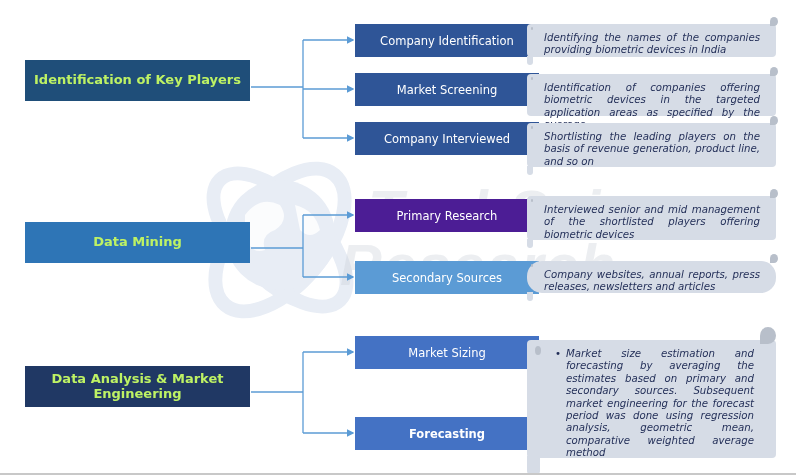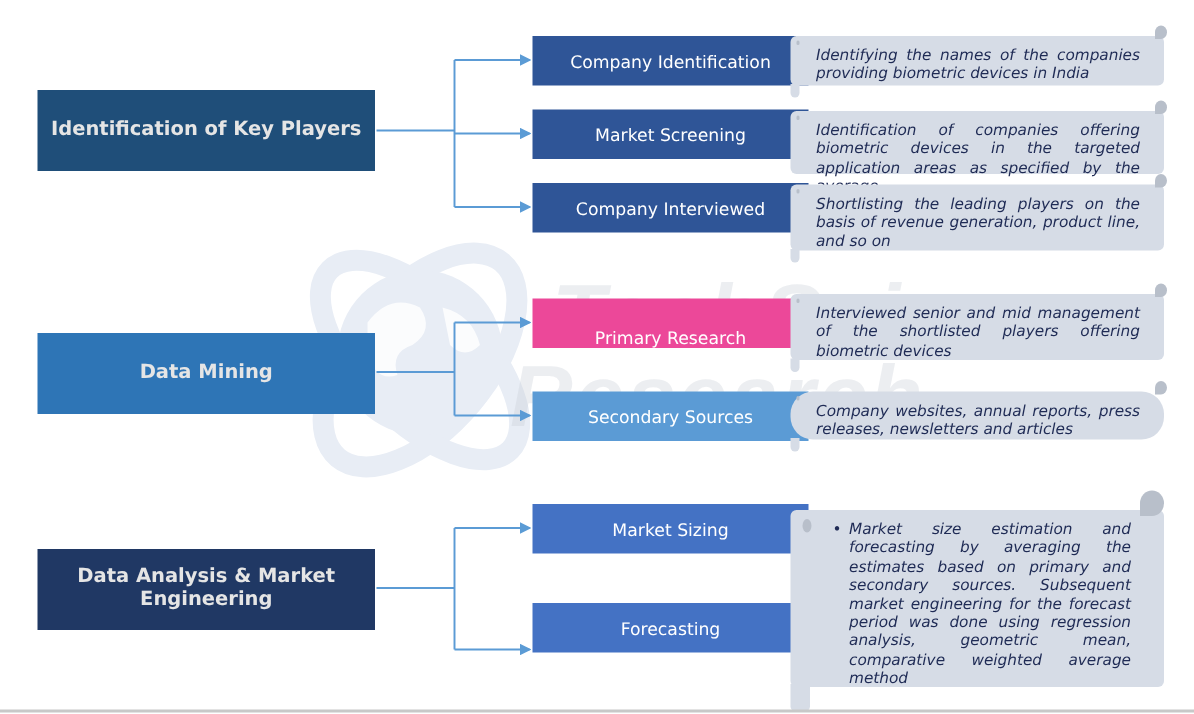--- a/index.html
+++ b/index.html
@@ -7,22 +7,22 @@
     width: 796px; height: 476px; position: relative; overflow: hidden;
     background: #ffffff;
     font-family: "DejaVu Sans", "Liberation Sans", sans-serif;
   }
   .watermark-globe { position: absolute; left: 185px; top: 135px; width: 190px; height: 210px; }
   .watermark-text {
     position: absolute; font-family: "Liberation Sans", sans-serif; font-weight: bold; font-style: italic;
     color: rgba(200,205,215,0.35); font-size: 58px; letter-spacing: 2px; line-height: 1;
   }
   .main-box {
-    position: absolute; left: 25px; width: 225px; height: 54px;
-    color: #e5e5e5; font-weight: bold; font-size: 13px;
+    position: absolute; left: 25px; width: 225px; height: 41px;
+    color: #bef264; font-weight: bold; font-size: 13px;
     display: flex; align-items: center; justify-content: center; text-align: center; line-height: 1.15;
   }
   .sub-box {
     position: absolute; left: 355px; width: 184px; height: 33px;
     color: #ffffff; font-size: 11.5px;
     display: flex; align-items: center; justify-content: center; text-align: center;
   }
   .note {
     position: absolute; left: 527px; width: 249px;
     background: #d6dce6; border-radius: 4px;
@@ -111,21 +111,21 @@
 <div class="note" style="top:123px; height:44px;">
   <span class="curl-top"></span>
   <span class="curl-dot"></span>
   <span class="curl-bottom"></span>
   <p>Shortlisting the leading players on the basis of revenue generation, product line, and so on</p>
 </div>
 
 <div class="main-box" style="top:222px; background:#2e75b6;">
   <span>Data Mining</span>
 </div>
-<div class="sub-box" style="top:199px; background:#ec4899;align-items:flex-end;">
+<div class="sub-box" style="top:199px; background:#4c1d95;">
   <span>Primary Research</span>
 </div>
 <div class="sub-box" style="top:261px; background:#5b9bd5;">
   <span>Secondary Sources</span>
 </div>
 
 <div class="note" style="top:196px; height:44px;">
   <span class="curl-top"></span>
   <span class="curl-dot"></span>
   <span class="curl-bottom"></span>
@@ -137,21 +137,21 @@
   <span class="curl-bottom"></span>
   <p>Company websites, annual reports, press releases, newsletters and articles</p>
 </div>
 
 <div class="main-box" style="top:366px; background:#203864;">
   <span>Data Analysis &amp; Market Engineering</span>
 </div>
 <div class="sub-box" style="top:336px; background:#4472c4;">
   <span>Market Sizing</span>
 </div>
-<div class="sub-box" style="top:402px; background:#4472c4;">
+<div class="sub-box" style="top:417px; background:#4472c4;font-weight:bold;">
   <span>Forecasting</span>
 </div>
 
 <div class="note" style="top:340px; height:118px; padding-left:24px; padding-right:18px;">
   <span class="curl-top" style="width:16px; height:17px; top:-13px; right:0;"></span>
   <span class="curl-dot" style="left:8px; top:6px; width:6px; height:9px; border-radius:50%;"></span>
   <span class="curl-bottom" style="width:13px; height:18px; bottom:-16px;"></span>
   <p style="display:flex;">
     <span style="font-style:normal; margin-right:5px;">•</span>
     <span style="text-align:justify;">Market size estimation and forecasting by averaging the estimates based on primary and secondary sources. Subsequent market engineering for the forecast period was done using regression analysis, geometric mean, comparative weighted average method</span>

